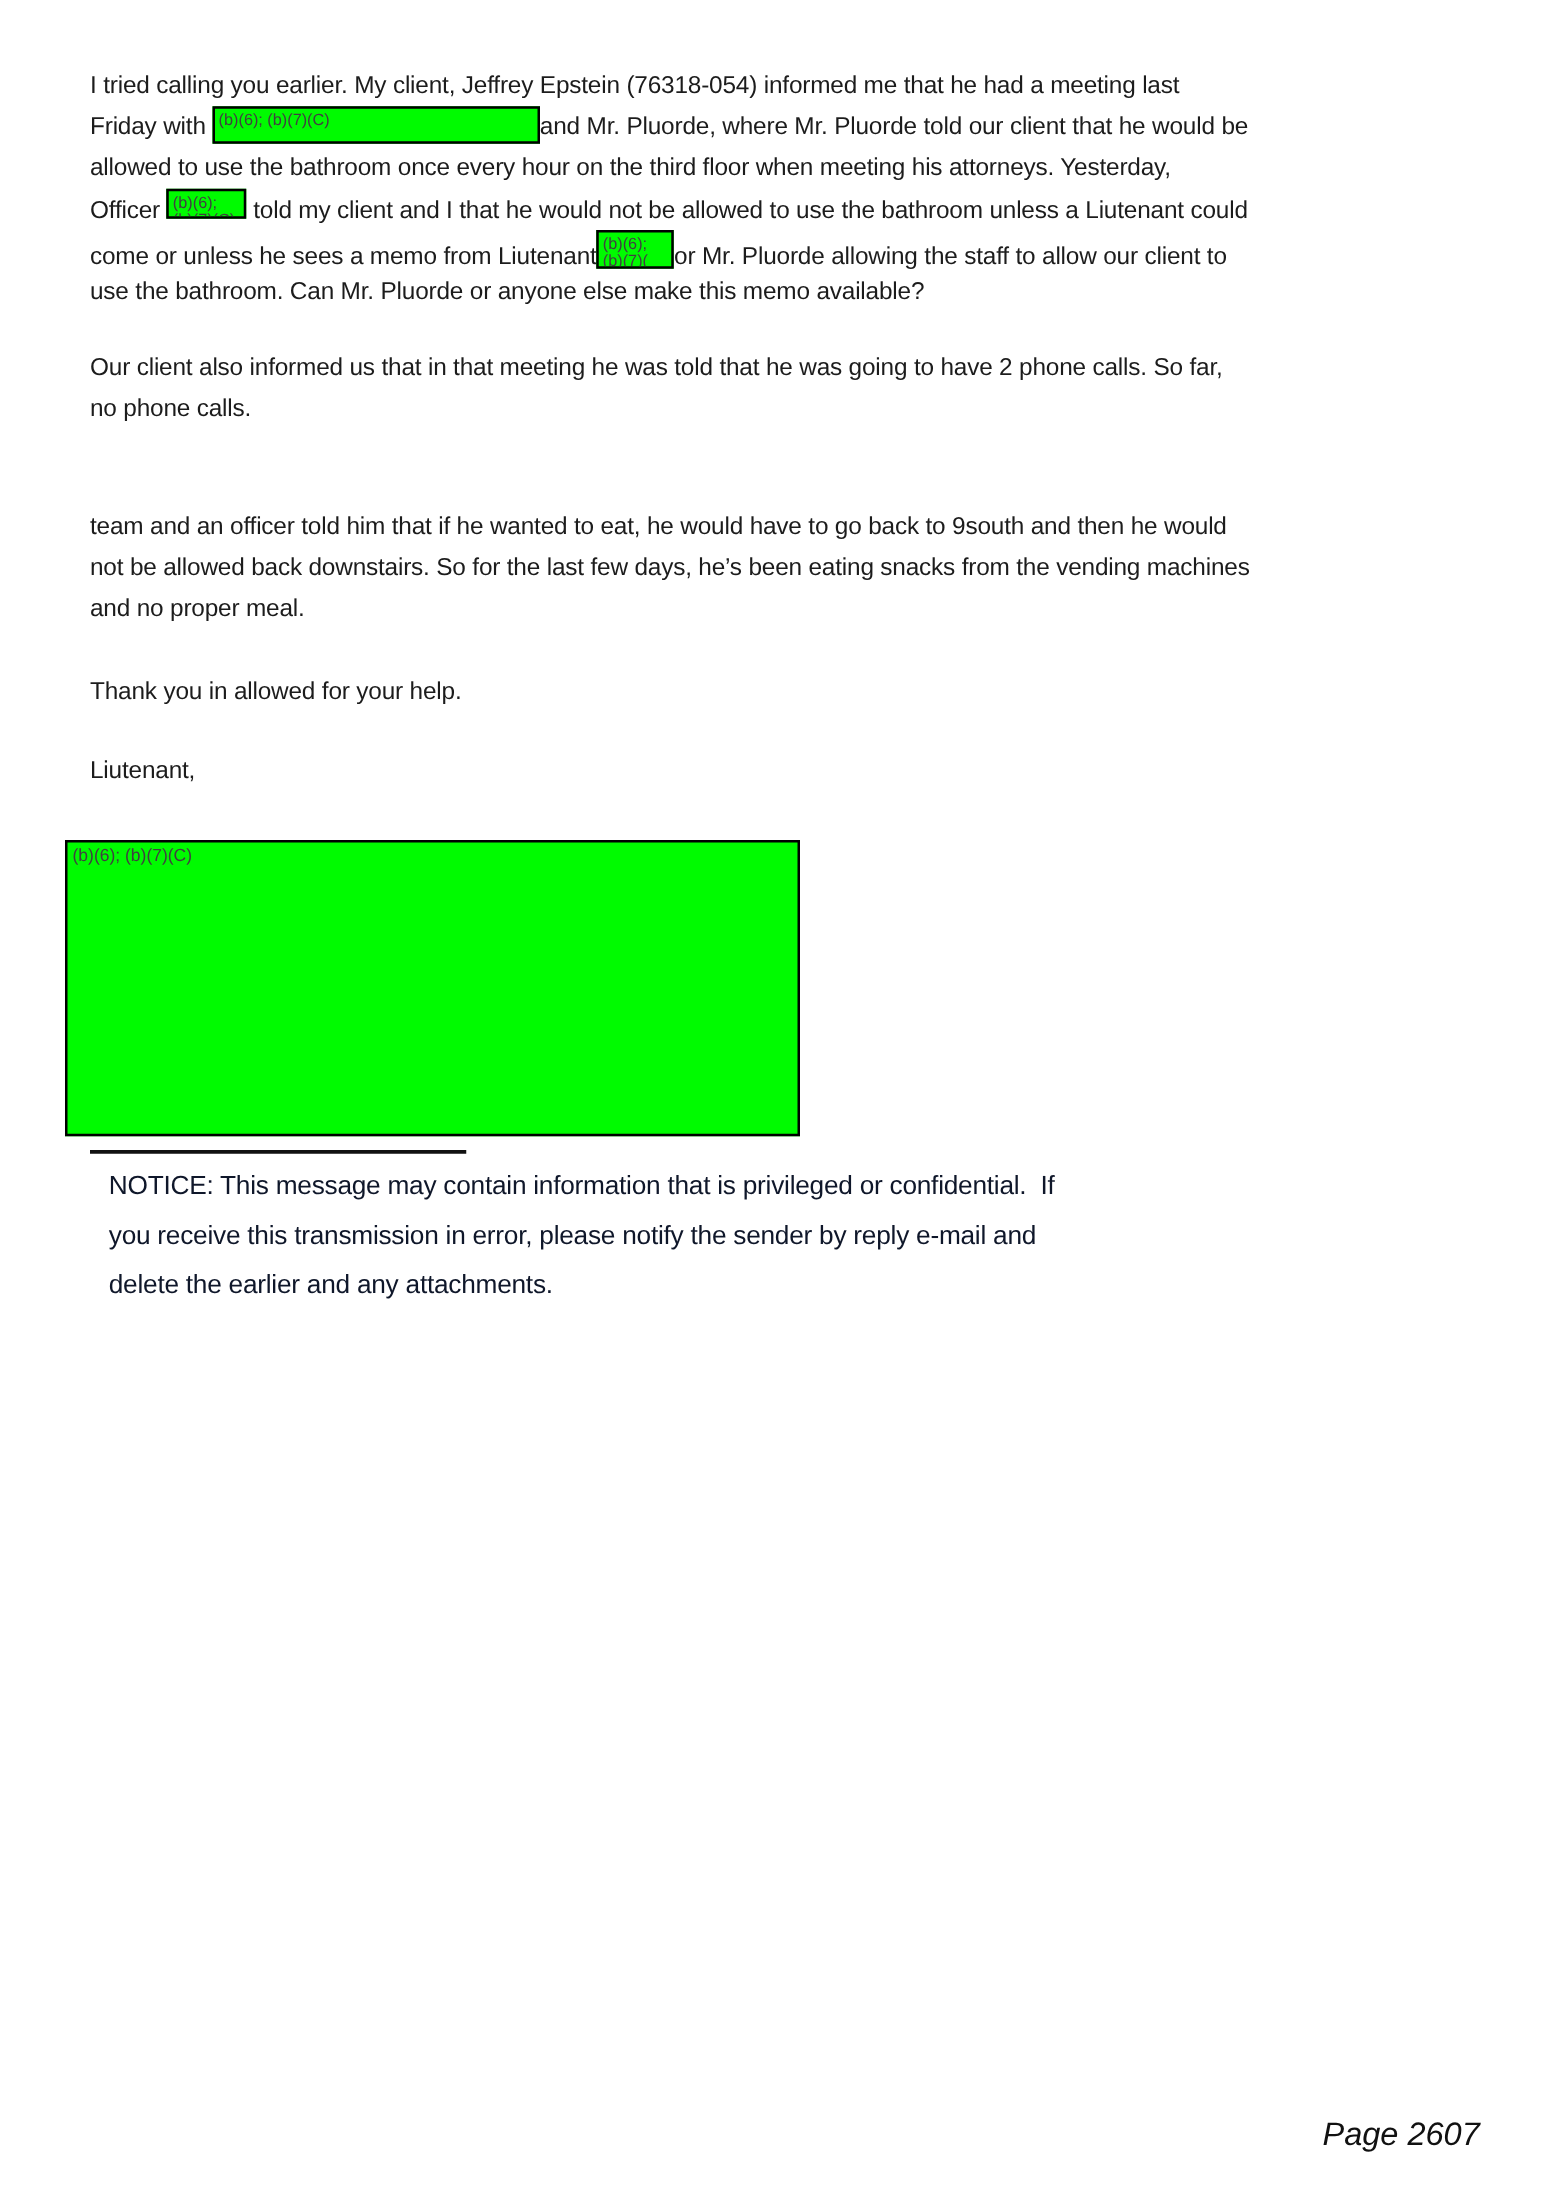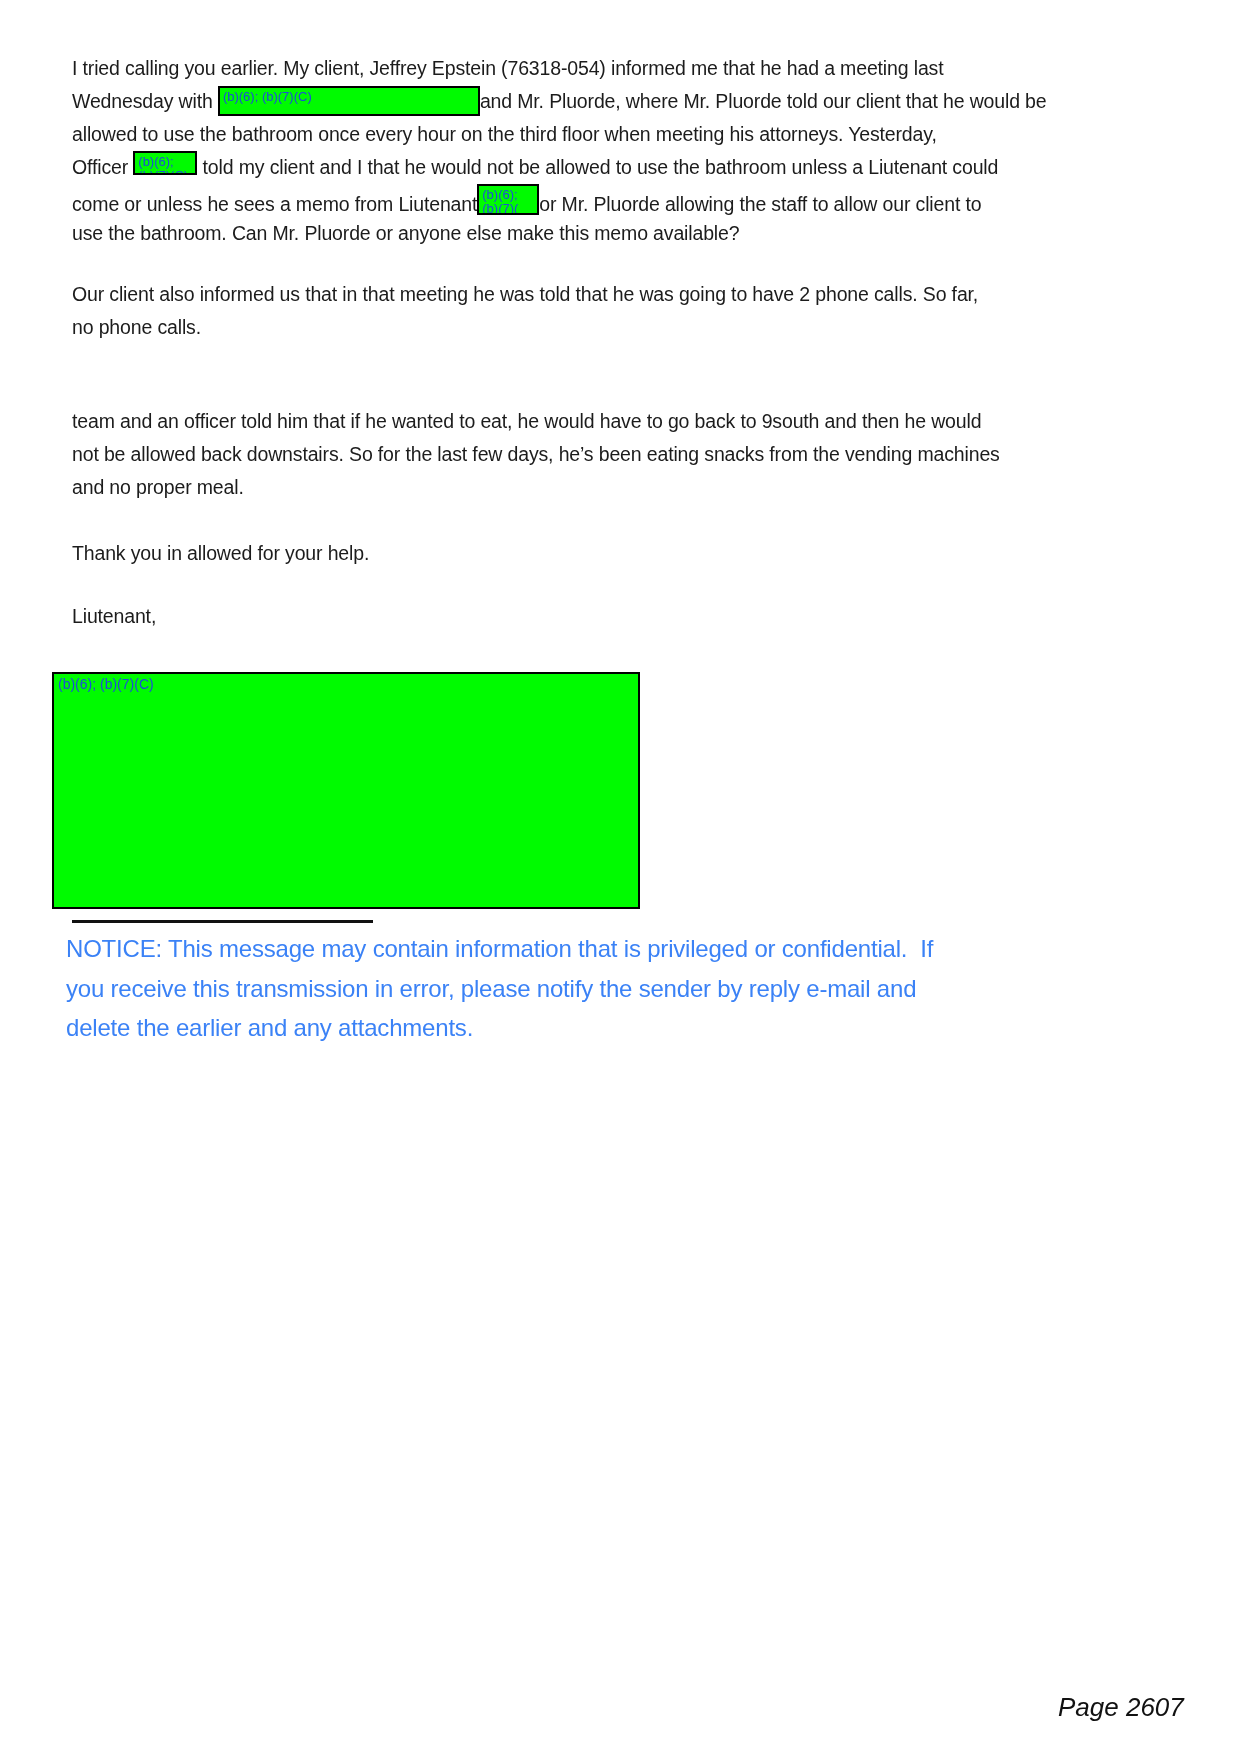--- a/index.html
+++ b/index.html
@@ -22,21 +22,21 @@
     display:inline-block;
     background:var(--redact-green, #00fb00);
     border:2px solid #000000;
     box-sizing:border-box;
     overflow:hidden;
     letter-spacing:0;
   }
   .rlabel {
     display:block;
     font-size:13px; line-height:13px;
-    color:#1d4ed8;
+    color:#404040;
     padding:2px 0 0 3px;
     white-space:pre;
   }
   .rlabel2 { padding-top:1px; }
   .redact-name   { width:262px; height:30px; vertical-align:-8px; }
   .redact-officer{ width:64px;  height:24px; vertical-align:-1px; }
   .redact-lieut  { width:62px;  height:31px; vertical-align:-4px; }
   .sig-redact {
     position:absolute; left:52px; top:672px;
     width:588px; height:237px;
@@ -44,42 +44,42 @@
     border:2px solid #000000;
     box-sizing:border-box;
   }
   .sig-redact .rlabel { font-size:14px; line-height:15px; padding:3px 0 0 4px; }
   .sig-separator {
     position:absolute; left:72px; top:920px;
     width:301px; height:0;
     border-top:3px solid #111111;
   }
   .nline {
-    position:absolute; left:66px;
-    font-size:24px; line-height:39px;
+    position:absolute; left:87px;
+    font-size:21px; line-height:39px;
     letter-spacing:-0.2px;
     white-space:pre;
-    color:#3b82f6;
+    color:#0f172a;
   }
   .page-number {
     position:absolute; left:1058px; top:1692px;
     font-size:26px; line-height:30px;
     color:#111111;
     white-space:pre;
     font-style:italic;
   }
 </style>
 </head>
 <body>
 
 <div class="page">
 
   <div class="bline" style="top:52px"><span>I tried calling you earlier. My client, Jeffrey Epstein (76318-054) informed me that he had a meeting last</span></div>
 
-  <div class="bline" style="top:85px"><span>Wednesday with </span><span class="redact redact-name"><span class="rlabel">(b)(6); (b)(7)(C)</span></span><span>and Mr. Pluorde, where Mr. Pluorde told our client that he would be</span></div>
+  <div class="bline" style="top:85px"><span>Friday with </span><span class="redact redact-name"><span class="rlabel">(b)(6); (b)(7)(C)</span></span><span>and Mr. Pluorde, where Mr. Pluorde told our client that he would be</span></div>
 
   <div class="bline" style="top:118px"><span>allowed to use the bathroom once every hour on the third floor when meeting his attorneys. Yesterday,</span></div>
 
   <div class="bline" style="top:151px"><span>Officer </span><span class="redact redact-officer"><span class="rlabel">(b)(6);</span><span class="rlabel rlabel2">(b)(7)(C)</span></span><span> told my client and I that he would not be allowed to use the bathroom unless a Liutenant could</span></div>
 
   <div class="bline" style="top:184px"><span>come or unless he sees a memo from Liutenant</span><span class="redact redact-lieut"><span class="rlabel">(b)(6);</span><span class="rlabel rlabel2">(b)(7)(</span></span><span>or Mr. Pluorde allowing the staff to allow our client to</span></div>
 
   <div class="bline" style="top:217px"><span>use the bathroom. Can Mr. Pluorde or anyone else make this memo available?</span></div>
 
   <div class="bline" style="top:278px"><span>Our client also informed us that in that meeting he was told that he was going to have 2 phone calls. So far,</span></div>

